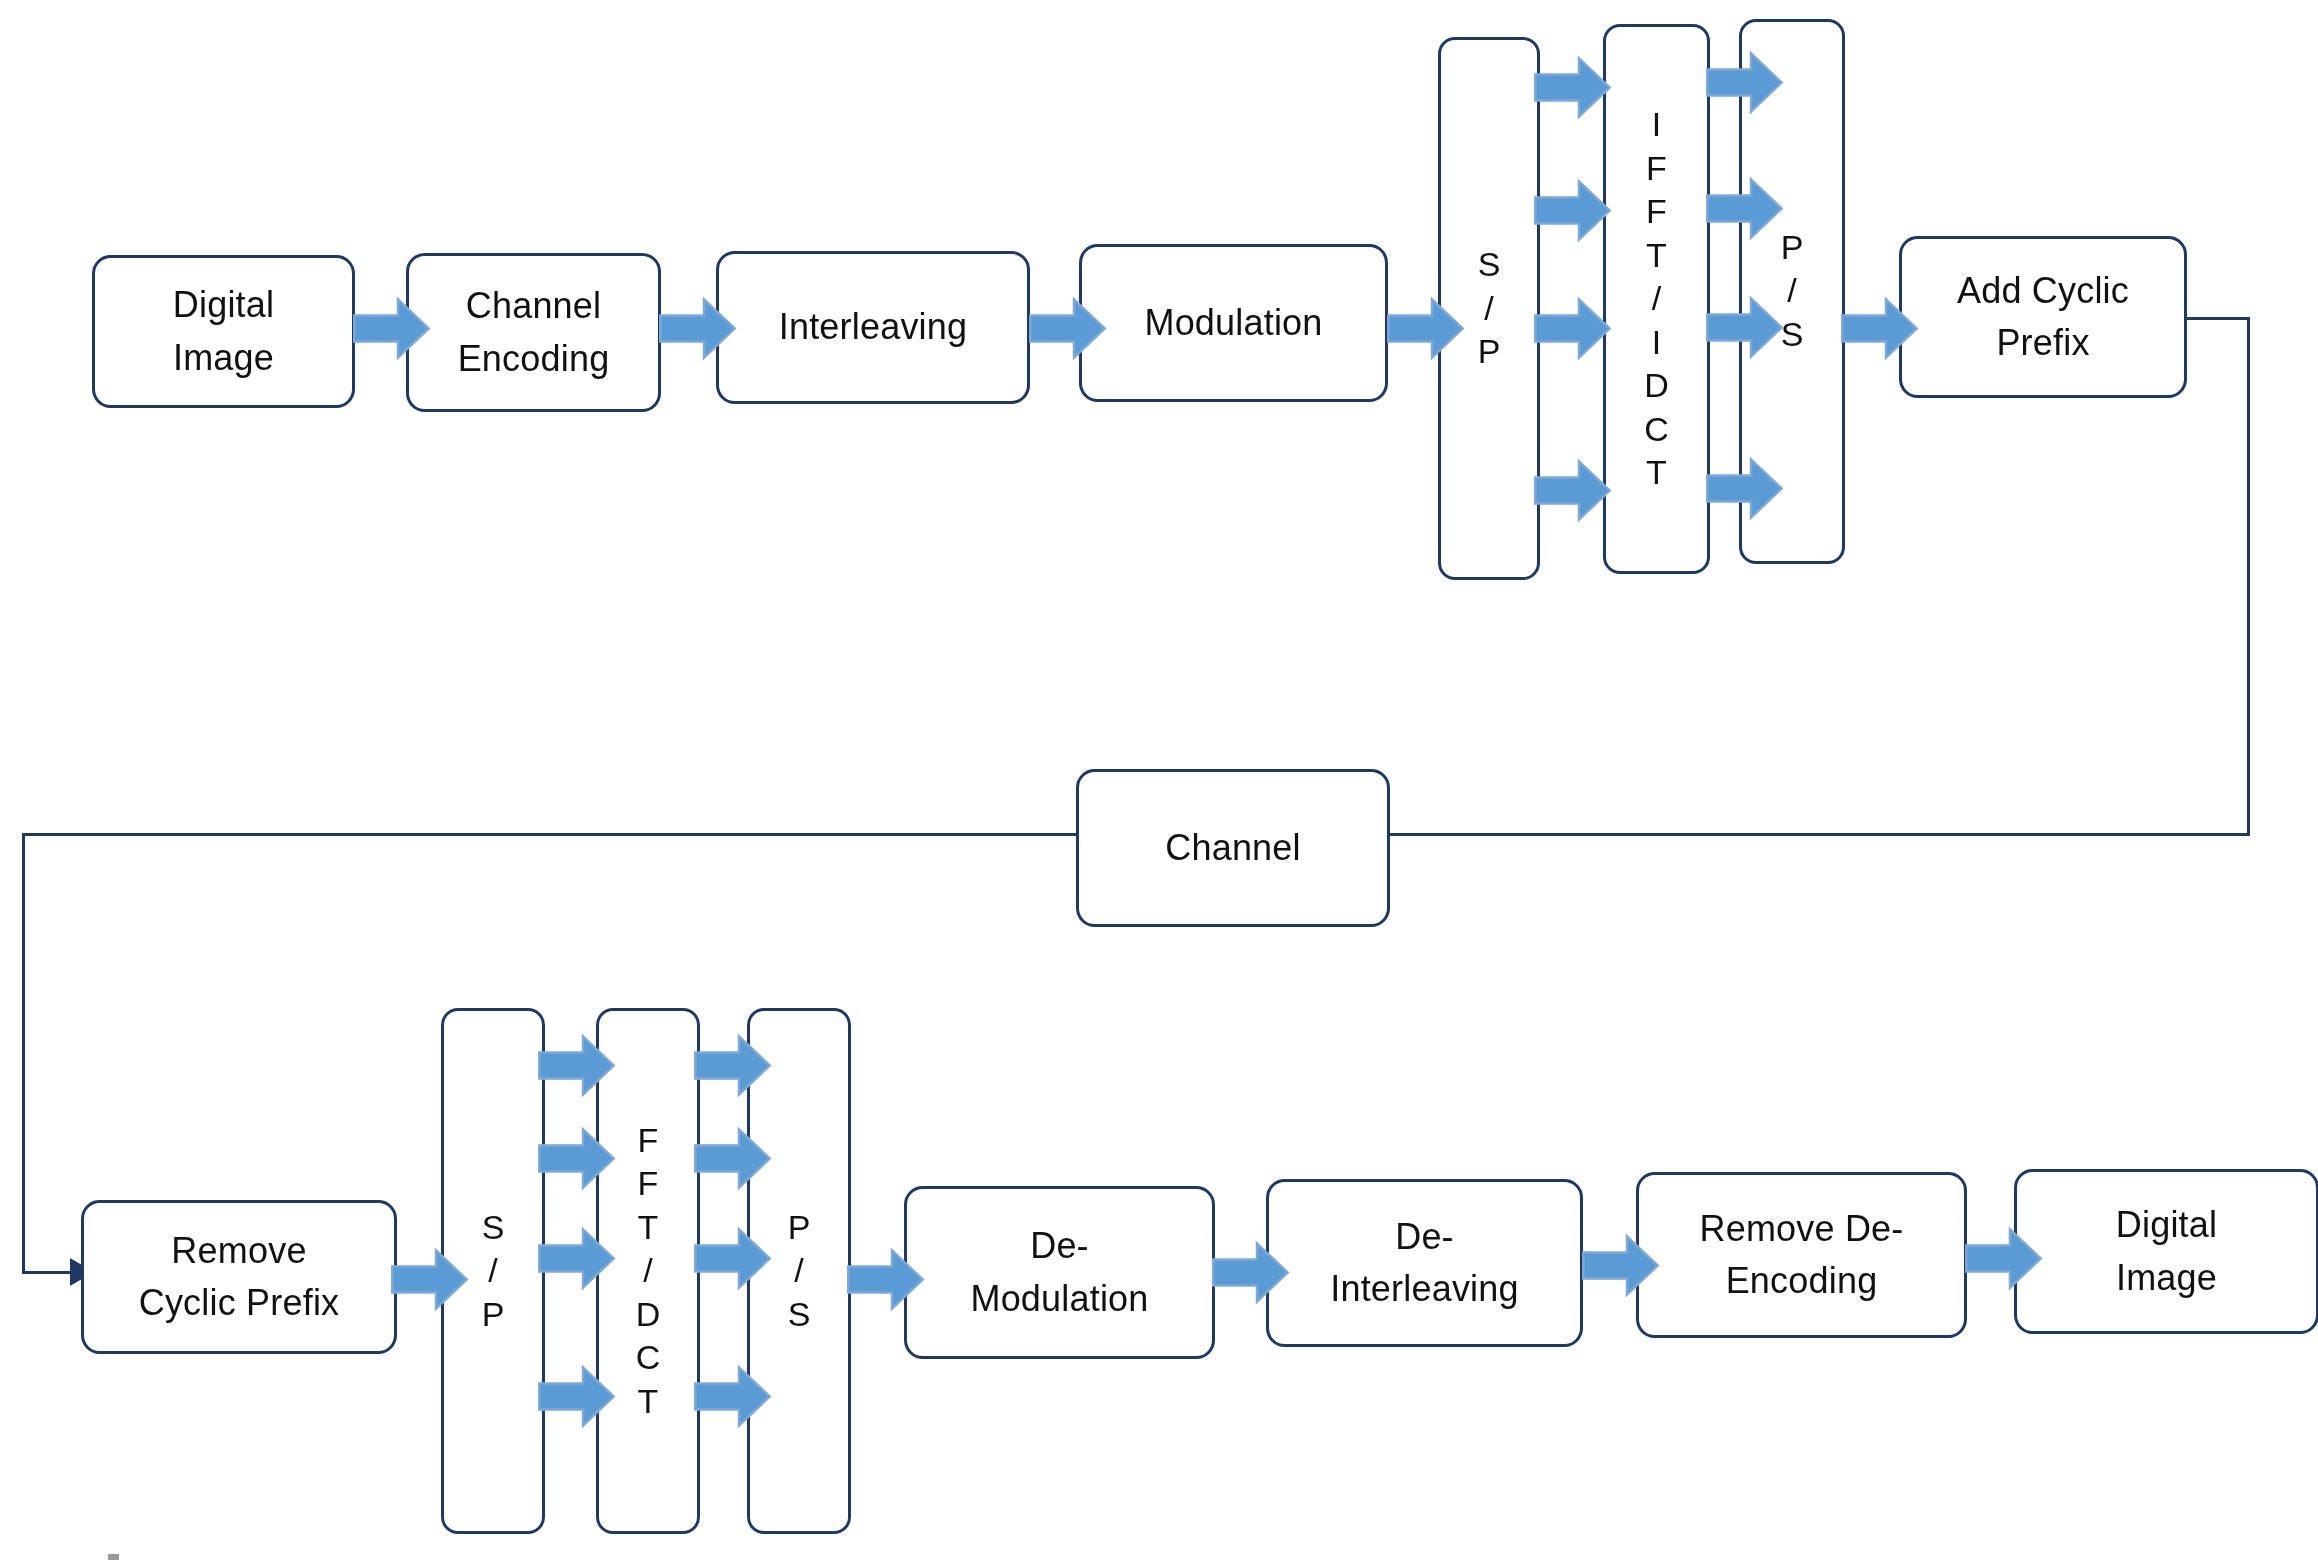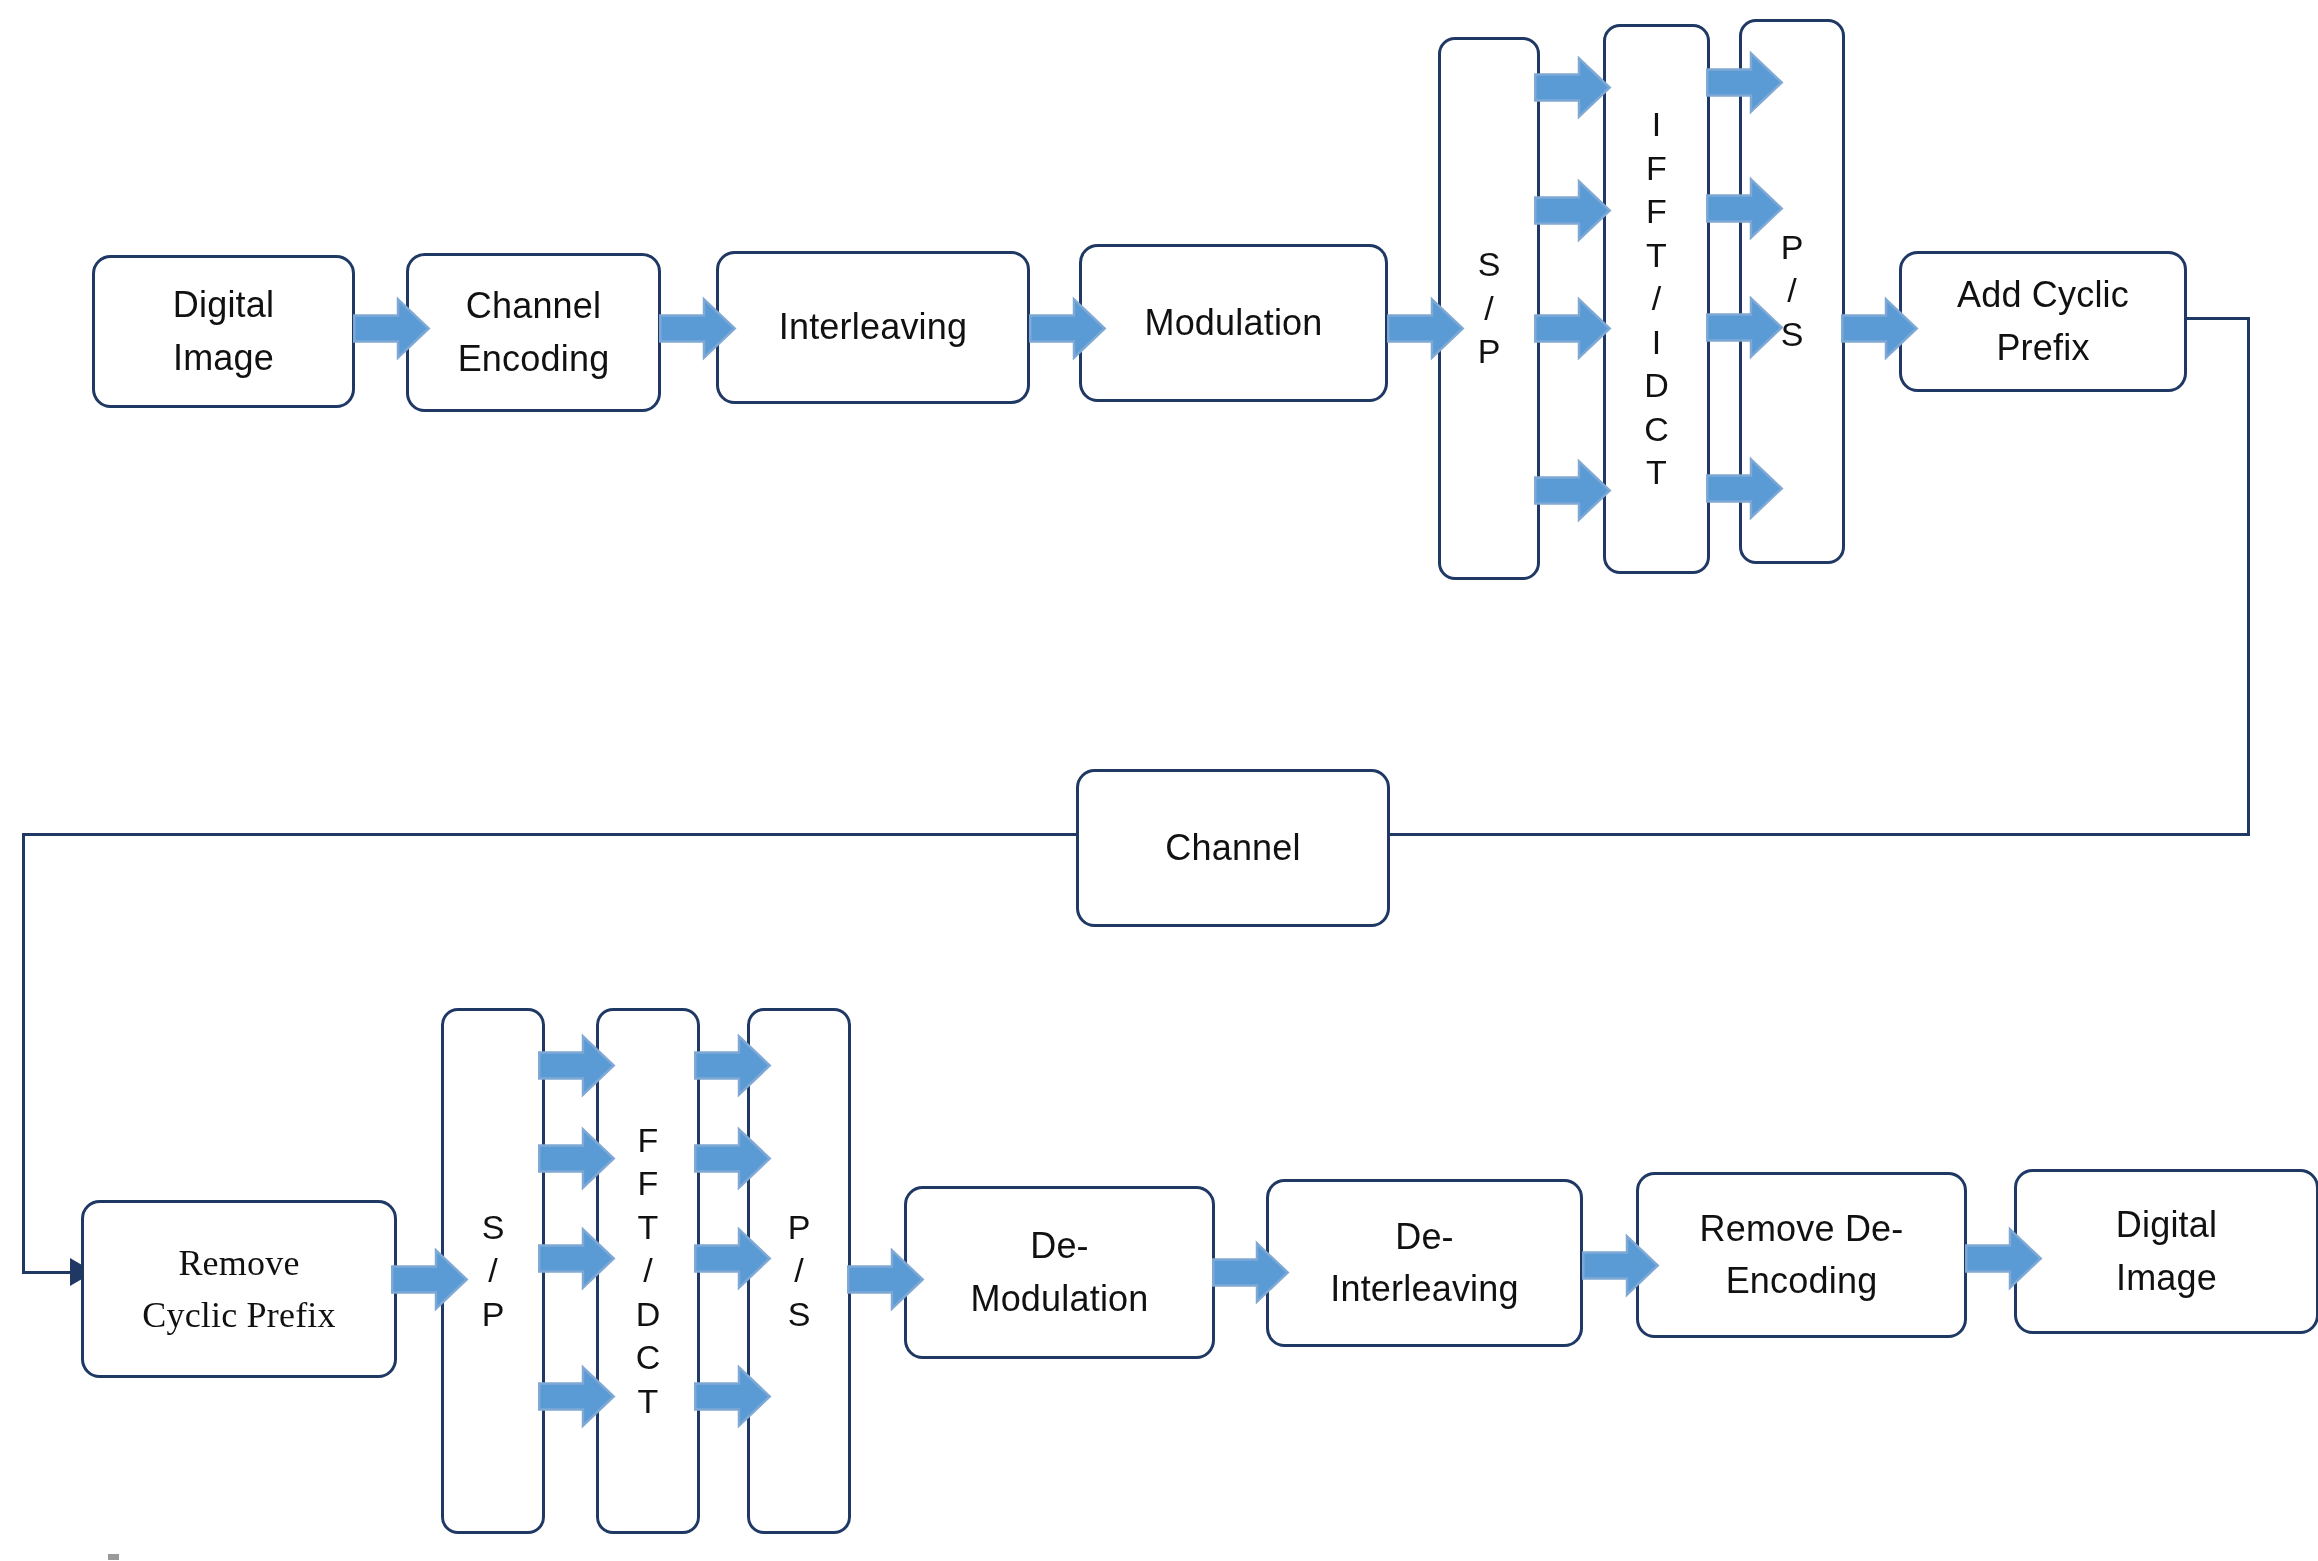--- a/index.html
+++ b/index.html
@@ -187,36 +187,36 @@
   <div class="col" style="left:1739px; top:18.7px; width:106px; height:545px;">P
 /
 S</div>
 
   <div class="barrow" style="left:1839px; top:288px; width:81px; height:81px;">
     <svg viewBox="0 0 100 100" width="81" height="81">
         <polygon points="4,34 58,34 58,14 96,50 58,86 58,66 4,66" fill="#5B9BD5" stroke="#7FA9D4" stroke-width="3"></polygon>
       </svg>
   </div>
 
-  <div class="node" style="left:1899px; top:251px; width:288px; height:141px;">Add Cyclic
+  <div class="node" style="left:1899px; top:236px; width:288px; height:162px;">Add Cyclic
 Prefix</div>
 
   <div class="wire wire-h" style="left:2184px; top:317px; width:66px;"></div>
   <div class="wire wire-v" style="left:2247px; top:317px; height:519px;"></div>
   <div class="wire wire-h" style="left:1273px; top:833px; width:977px;"></div>
   <div class="tip tip-left" style="left:1247px; top:819px;"></div>
 
   <div class="node" style="left:1076px; top:769px; width:314px; height:158px;">Channel</div>
 
   <div class="wire wire-h" style="left:22px; top:833px; width:1055px;"></div>
   <div class="wire wire-v" style="left:22px; top:833px; height:441px;"></div>
   <div class="wire wire-h" style="left:22px; top:1271px; width:49px;"></div>
   <div class="tip tip-right" style="left:70px; top:1258px;"></div>
 
-  <div class="node" style="left:81px; top:1200px; width:316px; height:178px;font-family:Liberation Serif, serif;">Remove
+  <div class="node" style="left:81px; top:1200px; width:316px; height:154px;">Remove
 Cyclic Prefix</div>
 
   <div class="barrow" style="left:389px; top:1239px; width:81px; height:81px;">
     <svg viewBox="0 0 100 100" width="81" height="81">
         <polygon points="4,34 58,34 58,14 96,50 58,86 58,66 4,66" fill="#5B9BD5" stroke="#7FA9D4" stroke-width="3"></polygon>
       </svg>
   </div>
 
   <div class="col" style="left:441px; top:1008px; width:104px; height:526px;">S
 /

